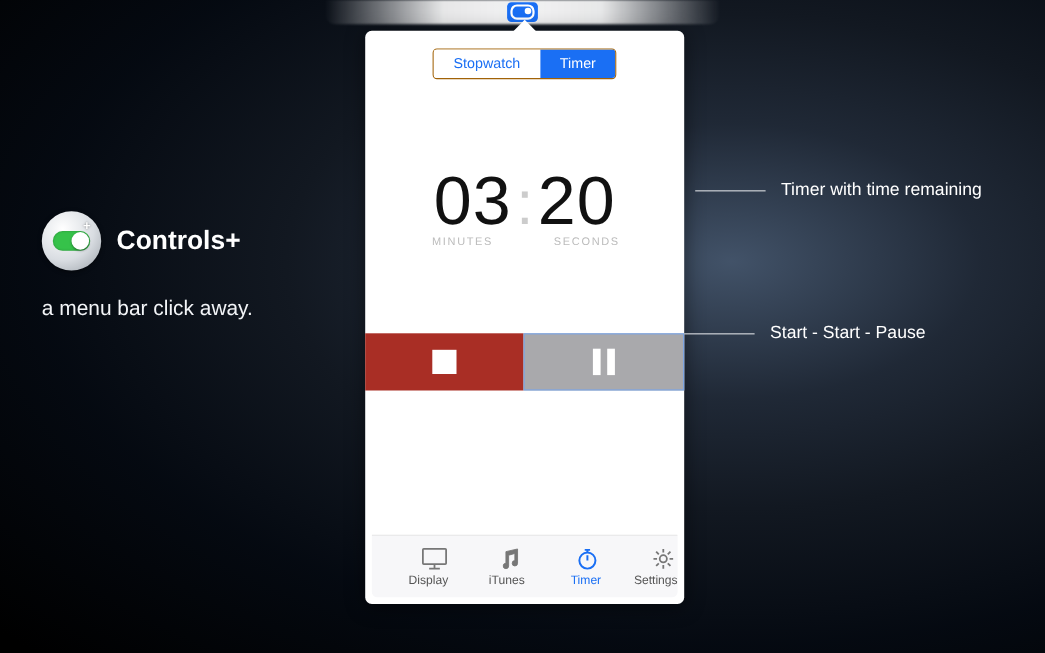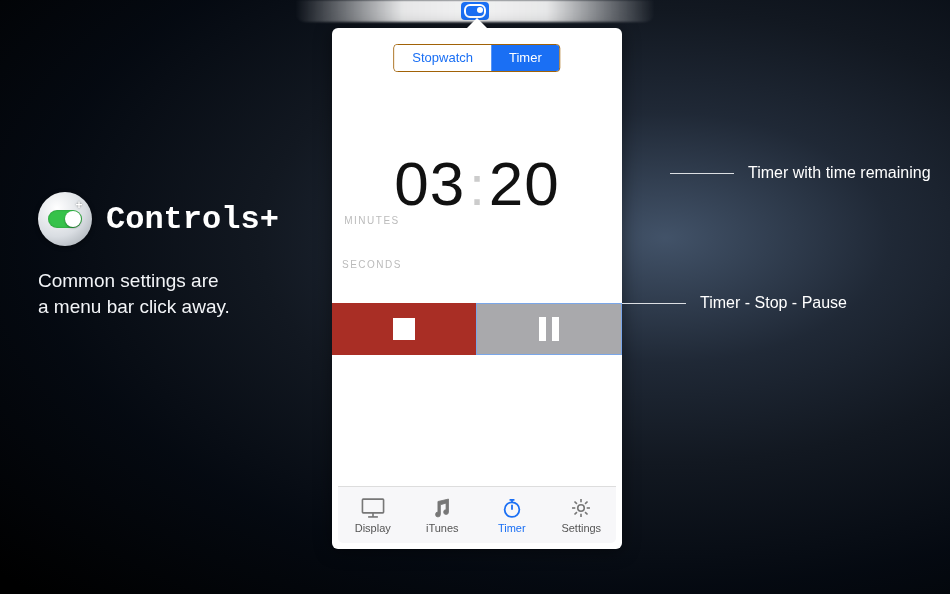--- a/index.html
+++ b/index.html
@@ -107,24 +107,23 @@
     text-align: center;
   }
   .time-row {
     display: flex; justify-content: center; align-items: baseline;
     font-weight: 200;
     color: #111;
   }
   .time-row .num { font-size: 62px; letter-spacing: 1px; }
   .time-row .colon { font-size: 56px; padding: 0 4px; color: #ccc; font-weight: 200;}
   .labels {
-    display: flex; justify-content: space-between; gap: 33px;
+    display: flex; justify-content: center; gap: 33px;
     font-size: 10px; letter-spacing: 1.5px; color: #bbb;
     margin-top: -4px;
-    flex-direction: column;
   }
   .labels span { width: 80px; }
 
   .controls {
     position: absolute;
     top: 275px; left: 0; right: 0;
     height: 52px;
     display: flex;
   }
   .btn-stop {
@@ -148,21 +147,21 @@
     position: absolute;
     left: 6px; right: 6px; bottom: 6px;
     height: 56px;
     border-top: 1px solid #ddd;
     background: #f7f7f9;
     display: flex;
     border-radius: 0 0 5px 5px;
   }
   .tab {
     flex: 1;
-    display: flex; flex-direction: column; align-items: center; justify-content: center;
+    display: flex; flex-direction: column; align-items: flex-end; justify-content: center;
     gap: 2px;
     cursor: pointer;
   }
   .tab svg { width: 26px; height: 24px; }
   .tab .lbl { font-size: 11px; color: #555; }
   .tab.active .lbl { color: #1a6ff4; }
   .monitor { stroke:#777; fill:none; stroke-width:2;}
   .music { stroke:#777; fill:#777;}
   .timer-ic { stroke:#1a6ff4; fill:none; stroke-width:2.2;}
 
@@ -190,35 +189,35 @@
   }
   .promo-icon .toggle::after {
     content: ""; position: absolute; right: 1px; top: 1px;
     width: 16px; height: 16px; border-radius: 50%; background: #fff;
     box-shadow: 0 1px 2px rgba(0,0,0,.4);
   }
   .promo-icon .plus {
     position: absolute; transform: translate(14px,-14px);
     color: #fff; font-size: 12px; font-weight: bold; text-shadow: 0 0 2px rgba(0,0,0,.5);
   }
-  .promo-title { font-size: 32px; font-weight: 600; font-family: Liberation Mono, monospace; }
+  .promo-title { font-size: 24px; font-weight: 600; }
   .promo-sub { font-size: 19px; font-weight: 300; line-height: 1.35; color: #f2f4f7;}
 
   
   .callout {
     position: absolute;
     color: #fff;
     font-size: 16px;
     font-weight: 300;
     display: flex; align-items: center;
   }
   .callout .line {
     height: 1px; background: #dcdfe3; margin-right: 14px;
   }
-  .co1 { left: 646px; top: 164px; padding-left: 24px; }
+  .co1 { left: 608px; top: 164px; padding-left: 24px; }
   .co1 .line { width: 64px; }
   .co2 { left: 622px; top: 294px; }
   .co2 .line { width: 64px; }
 </style>
 </head>
 <body>
 
 <div class="bg"></div>
 <div class="stars"></div>
 
@@ -229,21 +228,20 @@
 
 <div class="promo">
   <div class="promo-head">
     <div class="promo-icon">
       <div class="toggle"></div>
       <div class="plus">+</div>
     </div>
     <div class="promo-title">Controls+</div>
   </div>
   <div class="promo-sub">
-    <div>Common settings are</div>
     <div>a menu bar click away.</div>
   </div>
 </div>
 
 <div class="popover">
 
   <div class="seg">
     <div class="off">Stopwatch</div>
     <div class="on">Timer</div>
   </div>
@@ -312,14 +310,14 @@
     </div>
   </div>
 </div>
 
 <div class="callout co1">
   <div class="line"></div>
   <span>Timer with time remaining</span>
 </div>
 <div class="callout co2">
   <div class="line"></div>
-  <span>Timer - Stop - Pause</span>
+  <span>Start - Start - Pause</span>
 </div>
 
 </body></html>

